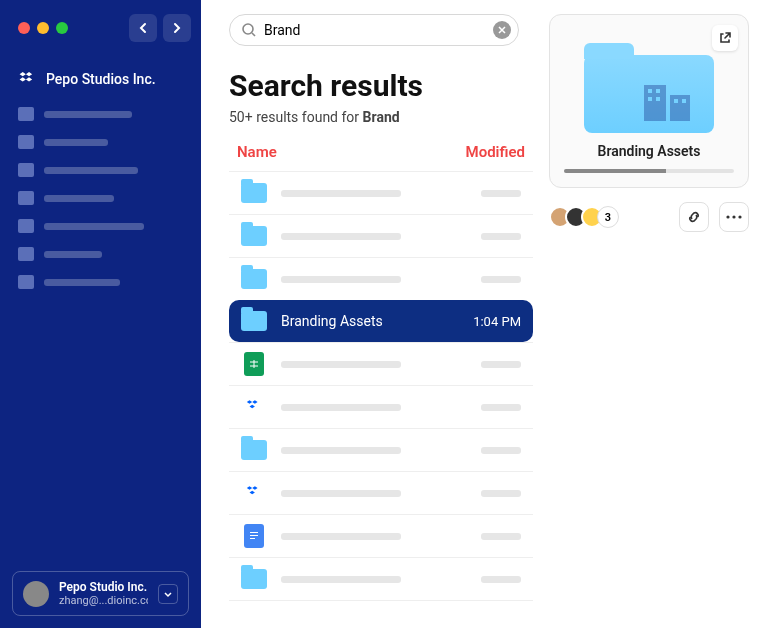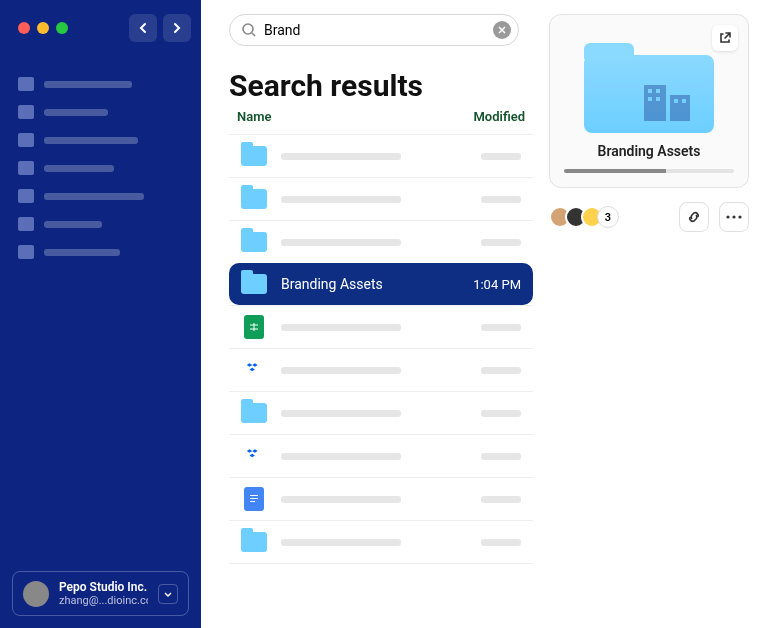--- a/index.html
+++ b/index.html
@@ -29,21 +29,21 @@
 
 
 .main { flex:1; padding:14px 16px 4px 28px; display:flex; gap:16px; }
 .center { flex:1; min-width:0; }
 .search { position:relative; width:290px; }
 .search input { width:100%; height:32px; border:1px solid #d8d8d8; border-radius:16px; padding:0 34px 0 34px; font-size:14px; outline:none; }
 .search .sicon { position:absolute; left:12px; top:8px; }
 .search .clear { position:absolute; right:8px; top:7px; width:18px; height:18px; background:#999; border-radius:50%; display:flex; align-items:center; justify-content:center; cursor:pointer; color:#fff; font-size:11px; }
 h1 { font-size:30px; font-weight:700; margin:22px 0 6px 0; color:#111; }
 .sub { font-size:14px; color:#444; margin-bottom:18px; }
-.tblhead { display:flex; font-size:13px; font-weight:600; color:#14532d; padding:0 8px 10px 8px; }
+.tblhead { display:flex; font-size:15px; font-weight:600; color:#ef4444; padding:0 8px 10px 8px; }
 .tblhead .n { flex:1; } .tblhead .m { width:80px; text-align:right; }
 .row { display:flex; align-items:center; padding:10px 12px; border-top:1px solid #eee; gap:14px; cursor:pointer; }
 .row:last-child { border-bottom:1px solid #eee; }
 .row.sel { background:#0d2e82; color:#fff; border-radius:10px; border:none; }
 .row .ficon { width:26px; height:22px; flex-shrink:0; display:flex; align-items:center; justify-content:center; }
 .row .nm { flex:1; font-size:14px; }
 .row .md { font-size:13px; width:70px; text-align:right; }
 .skel-g { height:7px; background:#e6e6e6; border-radius:3px; }
 .row .nm .skel-g { width:120px; }
 .row .md .skel-g { width:40px; margin-left:auto; }
@@ -91,20 +91,26 @@
       </div>
       <div class="navbtn">
         <svg width="12" height="12" viewBox="0 0 12 12">
             <path d="M4 2l4 4-4 4" stroke="#fff" stroke-width="2" fill="none" stroke-linecap="round"></path>
           </svg>
       </div>
     </div>
   </div>
 
   <div class="sidehead">
+    <div class="siderow">
+      <svg viewBox="0 0 24 24">
+          <path fill="#fff" d="M6 2l6 4-6 4-6-4 6-4zm12 0l6 4-6 4-6-4 6-4zM6 12l6 4-6 4-6-4 6-4zm12 0l6 4-6 4-6-4 6-4z" transform="scale(0.7) translate(3,2)"></path>
+        </svg>
+      <span>Pepo Studios Inc.</span>
+    </div>
   </div>
 
   <div class="starred" id="starred">
       <div class="star-item">
         <div class="ic"></div>
         <div class="skel" style="width:88px"></div>
       </div>
       <div class="star-item">
         <div class="ic"></div>
         <div class="skel" style="width:64px"></div>
@@ -154,20 +160,23 @@
         </svg>
       <input value="Brand" style="">
       <div class="clear">
         <svg width="8" height="8" viewBox="0 0 8 8">
             <path d="M1 1l6 6M7 1L1 7" stroke="#fff" stroke-width="1.5"></path>
           </svg>
       </div>
     </div>
 
     <h1>Search results</h1>
+    <div class="sub">
+      <span>50+ results found for </span><b>Brand</b>
+    </div>
 
     <div class="tblhead">
       <div class="n">Name</div>
       <div class="m">Modified</div>
     </div>
 
     <div id="rows">
         <div class="row">
           <div class="ficon">
             <div class="folder"></div>

